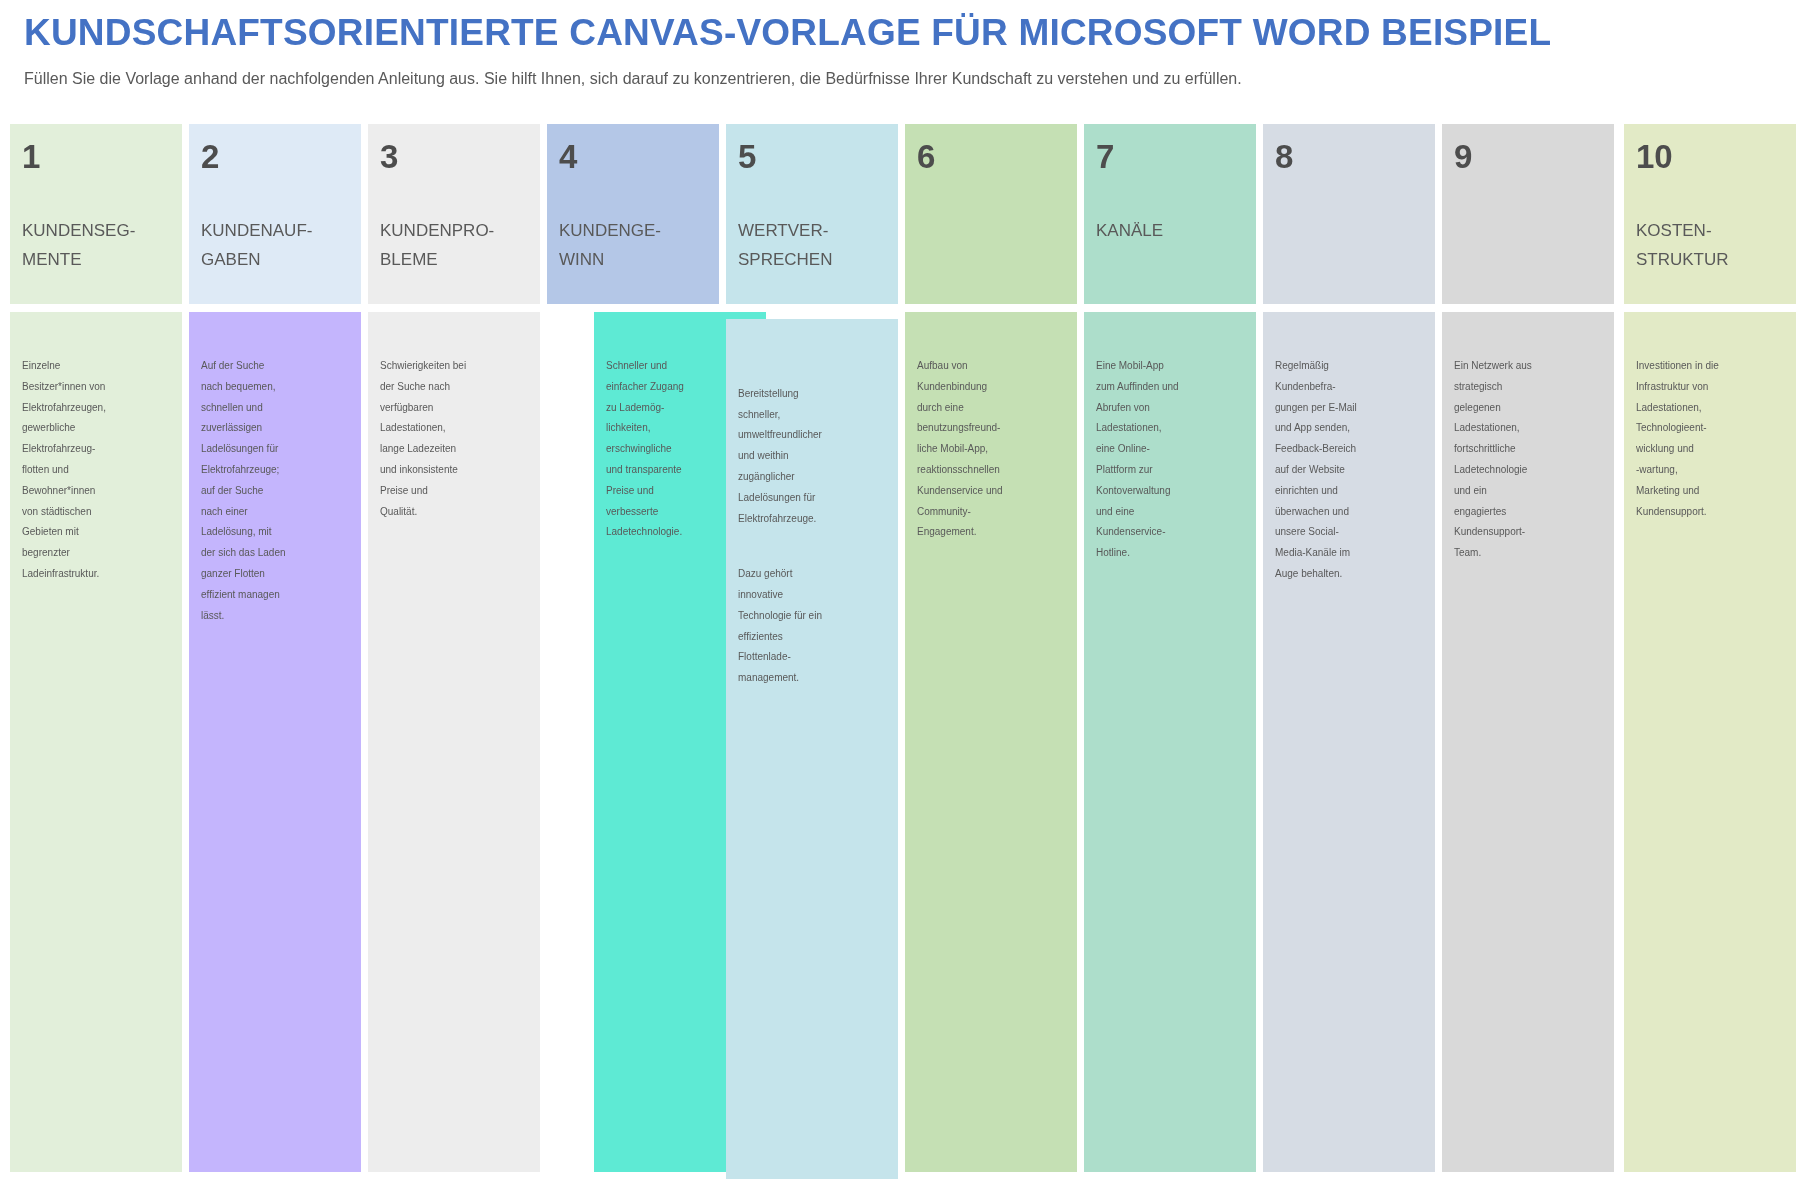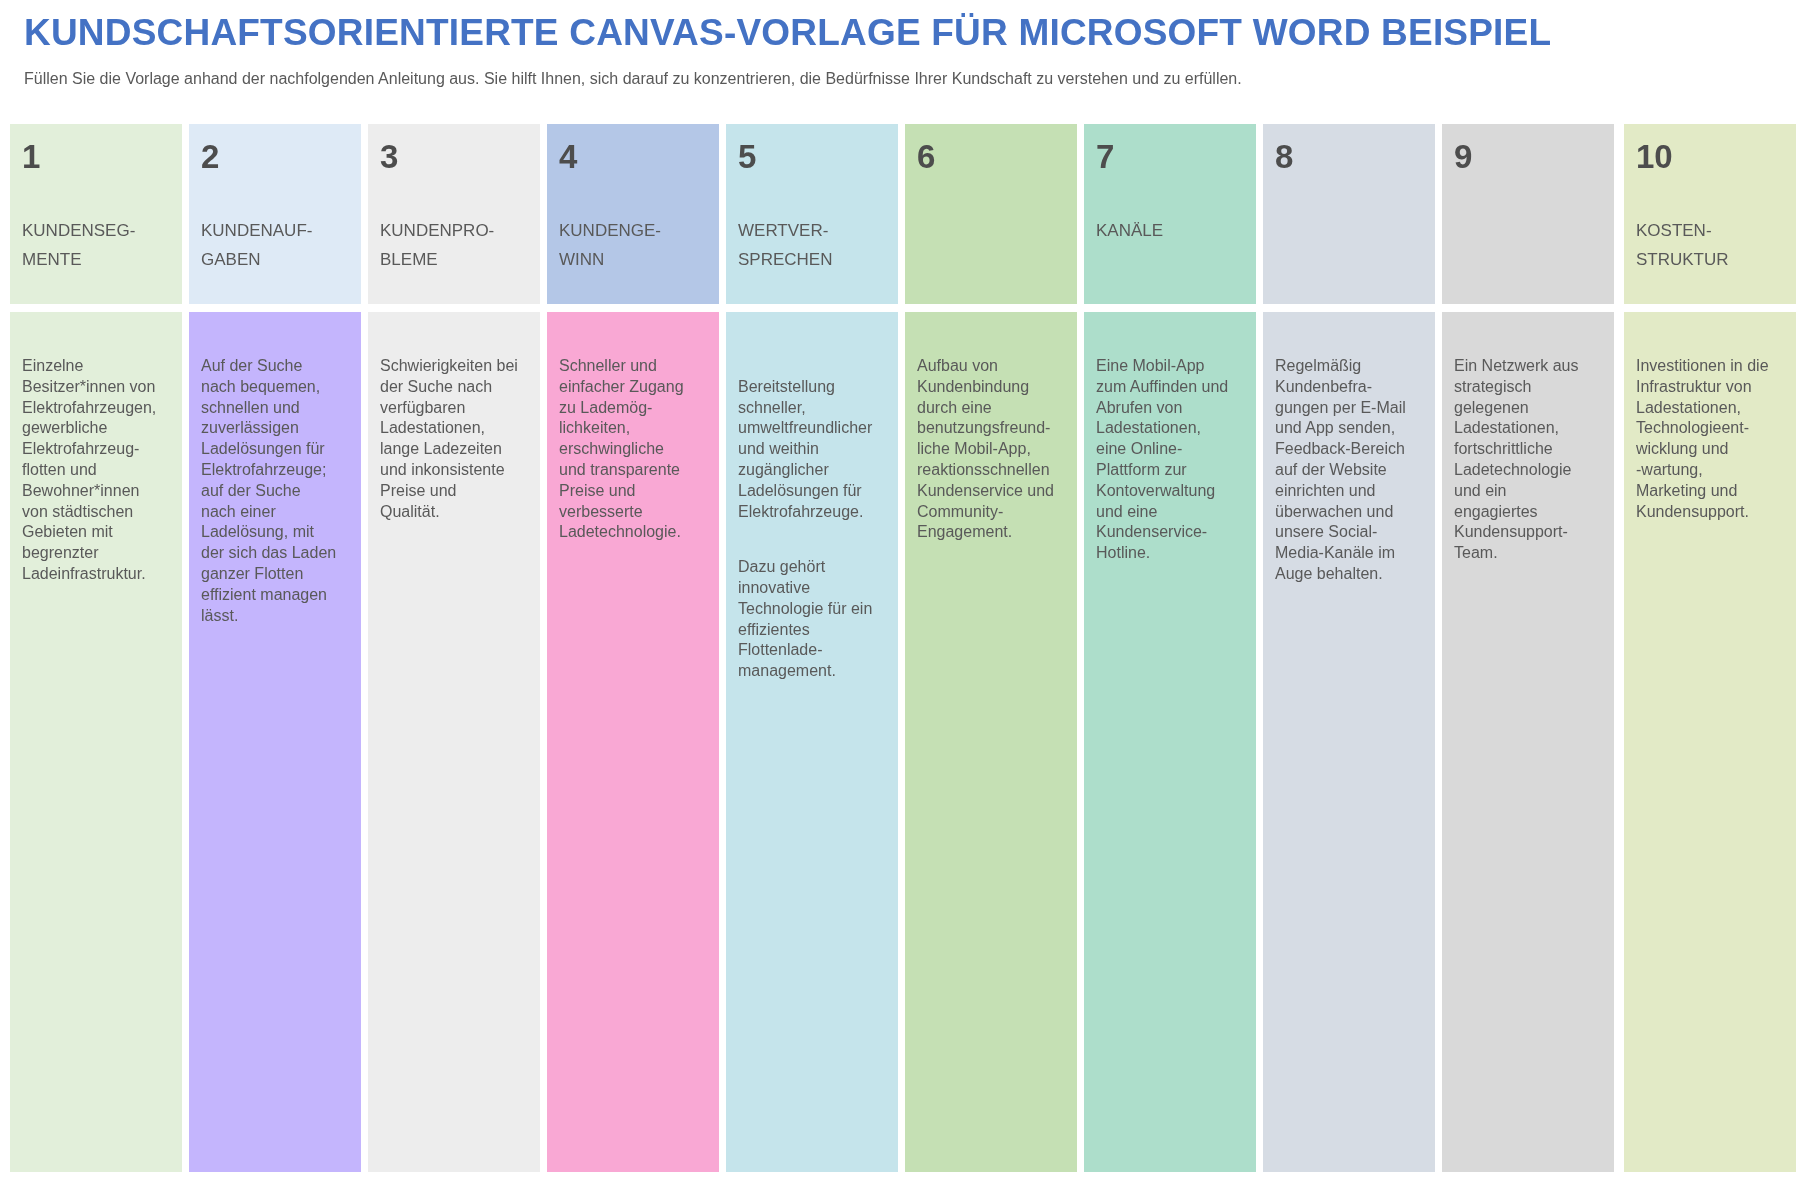--- a/index.html
+++ b/index.html
@@ -8,21 +8,21 @@
   .title { position: absolute; left: 24px; top: 12px; font-size: 37px; font-weight: bold;
            color: #4472c4; letter-spacing: 0.2px; white-space: nowrap; }
   .subtitle { position: absolute; left: 24px; top: 70px; font-size: 16px; color: #595959; white-space: nowrap; }
   .grid { position: absolute; left: 10px; top: 124px; width: 1790px; height: 1052px; }
   .col { position: absolute; top: 0; width: 172px; }
   .head { position: absolute; left: 0; top: 0; width: 172px; height: 180px; }
   .body { position: absolute; left: 0; top: 188px; width: 172px; height: 860px; }
   .num { position: absolute; left: 12px; top: 14px; font-size: 33px; font-weight: bold; color: #4d4d4d; }
   .label { position: absolute; left: 12px; top: 92px; width: 158px; font-size: 17px; line-height: 29px;
            color: #595959; text-transform: uppercase; white-space: pre-line; }
-  .text { position: absolute; left: 12px; top: 44px; width: 152px; font-size: 16px; line-height: 20.8px;
+  .text { position: absolute; left: 12px; top: 44px; width: 152px; font-size: 10px; line-height: 20.8px;
           color: #595959; white-space: pre-line; }
   .text p { margin: 0 0 14px 0; }
 </style>
 </head>
 <body>
 
 <div class="title" style="color: rgb(68, 114, 196);">KUNDSCHAFTSORIENTIERTE CANVAS-VORLAGE FÜR MICROSOFT WORD BEISPIEL</div>
 <div class="subtitle">Füllen Sie die Vorlage anhand der nachfolgenden Anleitung aus. Sie hilft Ihnen, sich darauf zu konzentrieren, die Bedürfnisse Ihrer Kundschaft zu verstehen und zu erfüllen.</div>
 
 <div class="grid">
@@ -84,39 +84,39 @@
 Preise und
 Qualität.</p></div>
     </div>
   </div>
   <div class="col" style="left:537px">
     <div class="head" style="background: rgb(180, 199, 231);">
       <div class="num">4</div>
       <div class="label">KUNDENGE-
 WINN</div>
     </div>
-    <div class="body" style="background: #f9a8d4;">
+    <div class="body" style="background: #5eead4; margin-left: 47px;">
       <div class="text"><p>Schneller und
 einfacher Zugang
 zu Lademög-
 lichkeiten,
 erschwingliche
 und transparente
 Preise und
 verbesserte
 Ladetechnologie.</p></div>
     </div>
   </div>
   <div class="col" style="left:716px">
     <div class="head" style="background: rgb(197, 228, 235);">
       <div class="num">5</div>
       <div class="label">WERTVER-
 SPRECHEN</div>
     </div>
-    <div class="body" style="background: rgb(197, 228, 235);">
+    <div class="body" style="background: rgb(197, 228, 235); margin-top: 7px;">
       <div class="text">
         <p>Bereitstellung
 schneller,
 umweltfreundlicher
 und weithin
 zugänglicher
 Ladelösungen für
 Elektrofahrzeuge.</p>
         <p>Dazu gehört
 innovative

